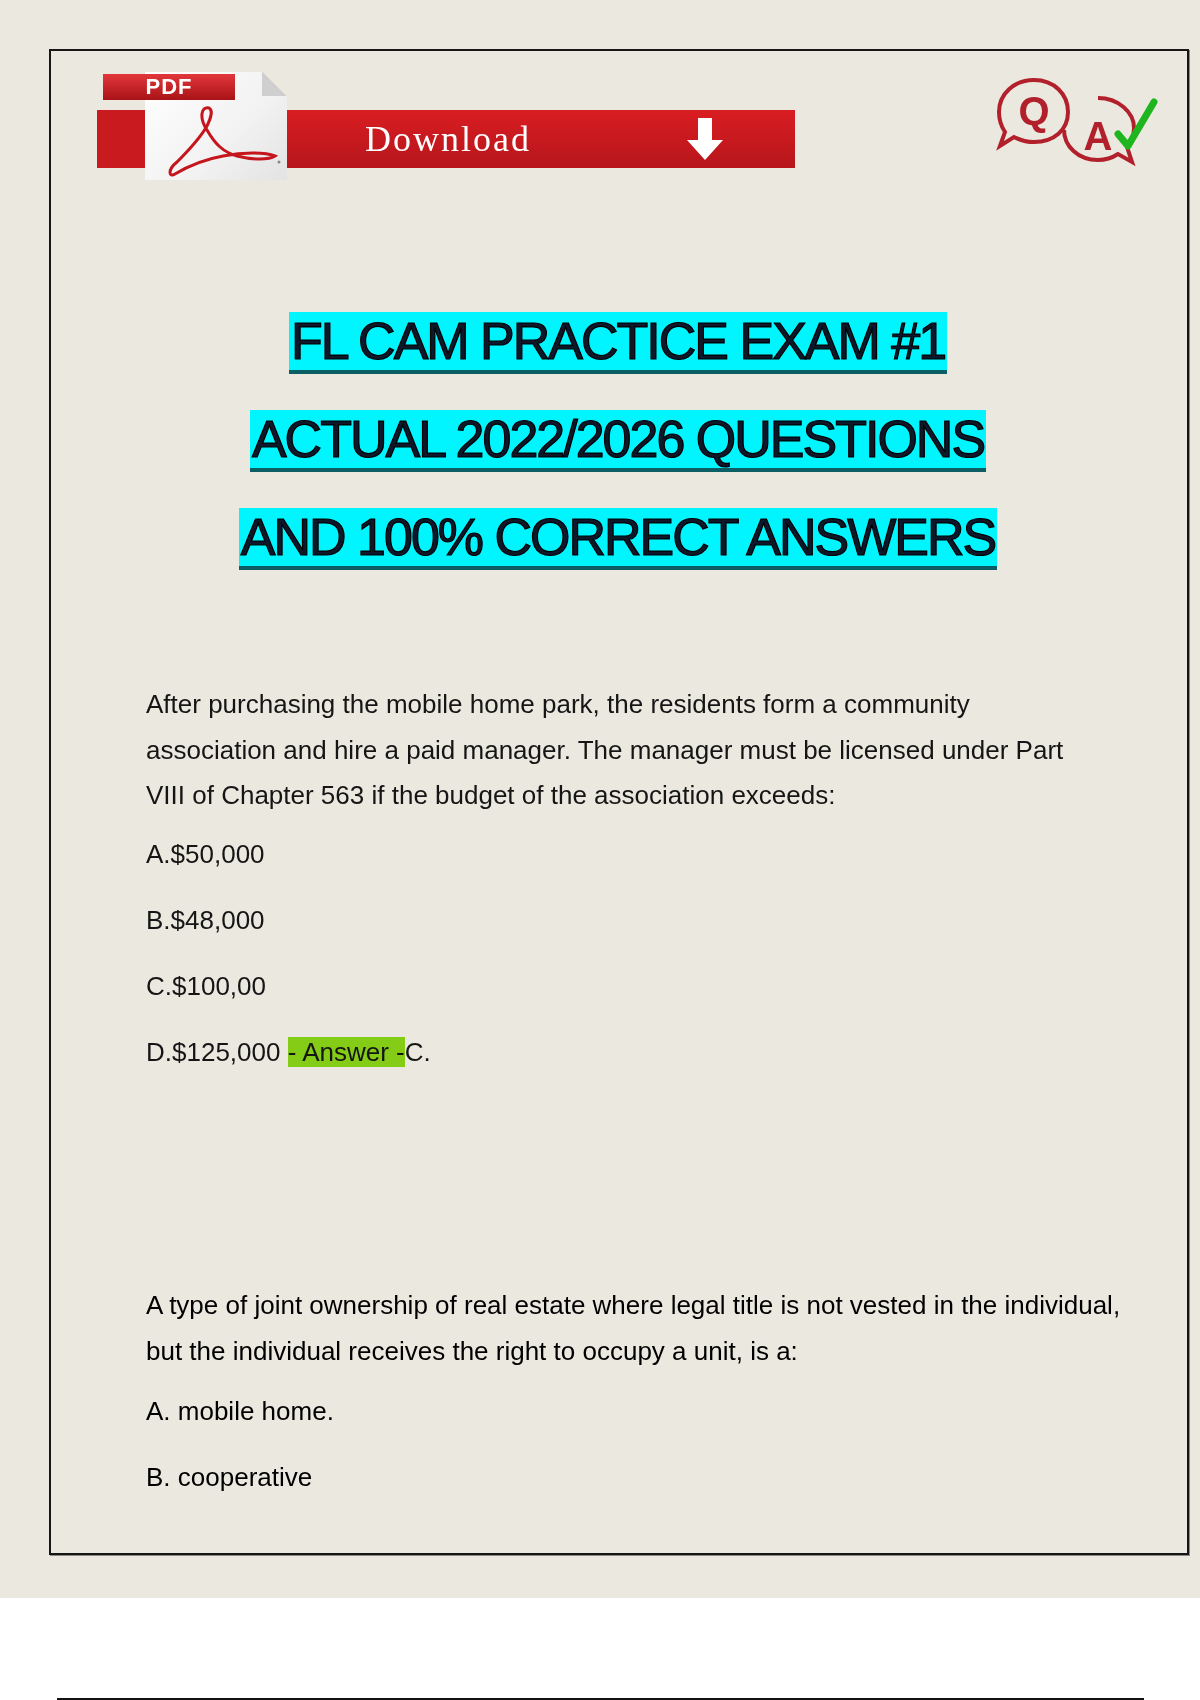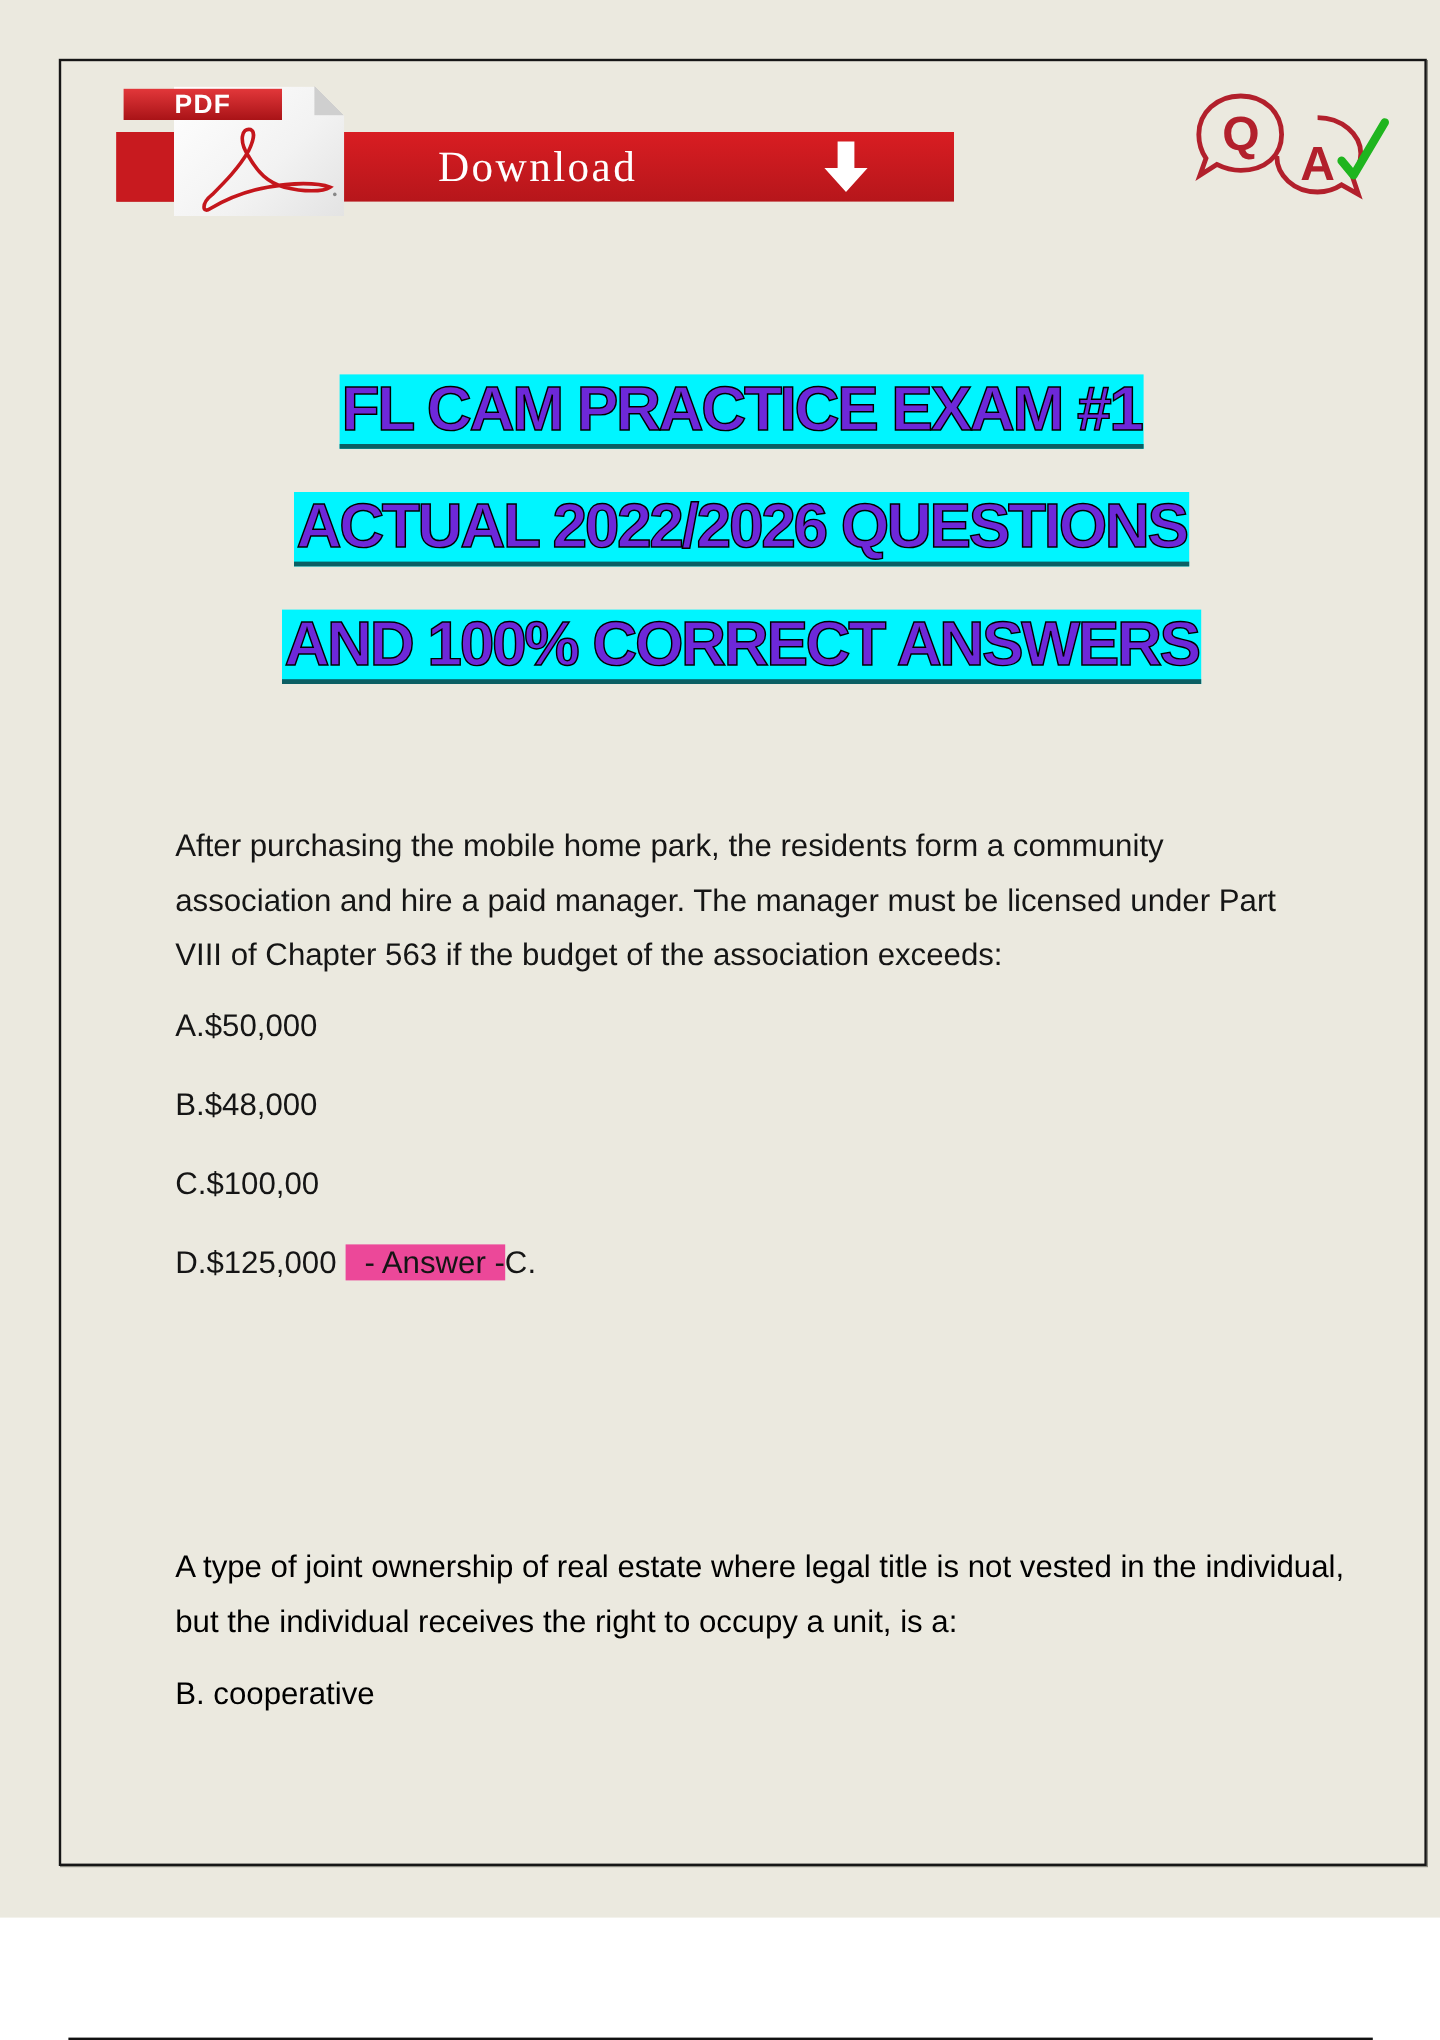--- a/index.html
+++ b/index.html
@@ -47,37 +47,37 @@
     position:absolute; left:268px; top:38px; height:58px; line-height:58px;
     color:#ffffff; font-size:36px; letter-spacing:2px;
     font-family:Liberation Serif, serif;
   }
   .download-arrow { position:absolute; left:588px; top:44px; width:40px; height:46px; }
   .qa-logo { position:absolute; left:990px; top:70px; width:170px; height:100px; }
 
   
   .title-block { position:absolute; left:0; top:312px; width:1236px; text-align:center; }
   .title-line {
-    display:inline-block; background:#00f5ff; color:#6d28d9;
-    font-weight:bold; font-size:52px; letter-spacing:-2px;
+    display:inline-block; background:#00f5ff; color:#0f172a;
+    font-weight:normal; font-size:52px; letter-spacing:-2px;
     line-height:58px; padding:0 2px;
     border-bottom:4px solid #0b5f64;
     -webkit-text-stroke:1.2px #000;
   }
   .title-row { height:98px; }
 
   
   .content {
     position:absolute; left:146px; top:682px; width:960px;
     font-family:"Liberation Sans", sans-serif; color:#151515;
     font-size:26px;
   }
   .question { line-height:45.5px; margin:0; }
   .option { line-height:30px; margin:0; }
-  .hl { background:#ec4899;padding-left:16px; }
+  .hl { background:#84cc16; }
   .q1-opts { margin-top:20px; }
   .q1-opts .option { margin-bottom:36px; }
   .q2 { position:absolute; left:146px; top:1283px; width:1000px; font-size:26px; color:#000000; }
   .q2 .option { margin-top:22px; margin-bottom:36px; }
   .bottom-line {
     position:absolute; left:57px; top:1698px; width:1087px; height:2px; background:#111;
   }
 </style>
 </head>
 <body>
@@ -122,16 +122,17 @@
   <div class="q1-opts">
     <p class="option">A.$50,000</p>
     <p class="option">B.$48,000</p>
     <p class="option">C.$100,00</p>
     <p class="option"><span>D.$125,000</span> <span class="hl">- Answer -</span><span>C.</span></p>
   </div>
 </div>
 
 <div class="q2">
   <p class="question">A type of joint ownership of real estate where legal title is not vested in the individual, but the individual receives the right to occupy a unit, is a:</p>
+  <p class="option">A. mobile home.</p>
   <p class="option">B. cooperative</p>
 </div>
 
 <div class="bottom-line"></div>
 
 </body></html>

